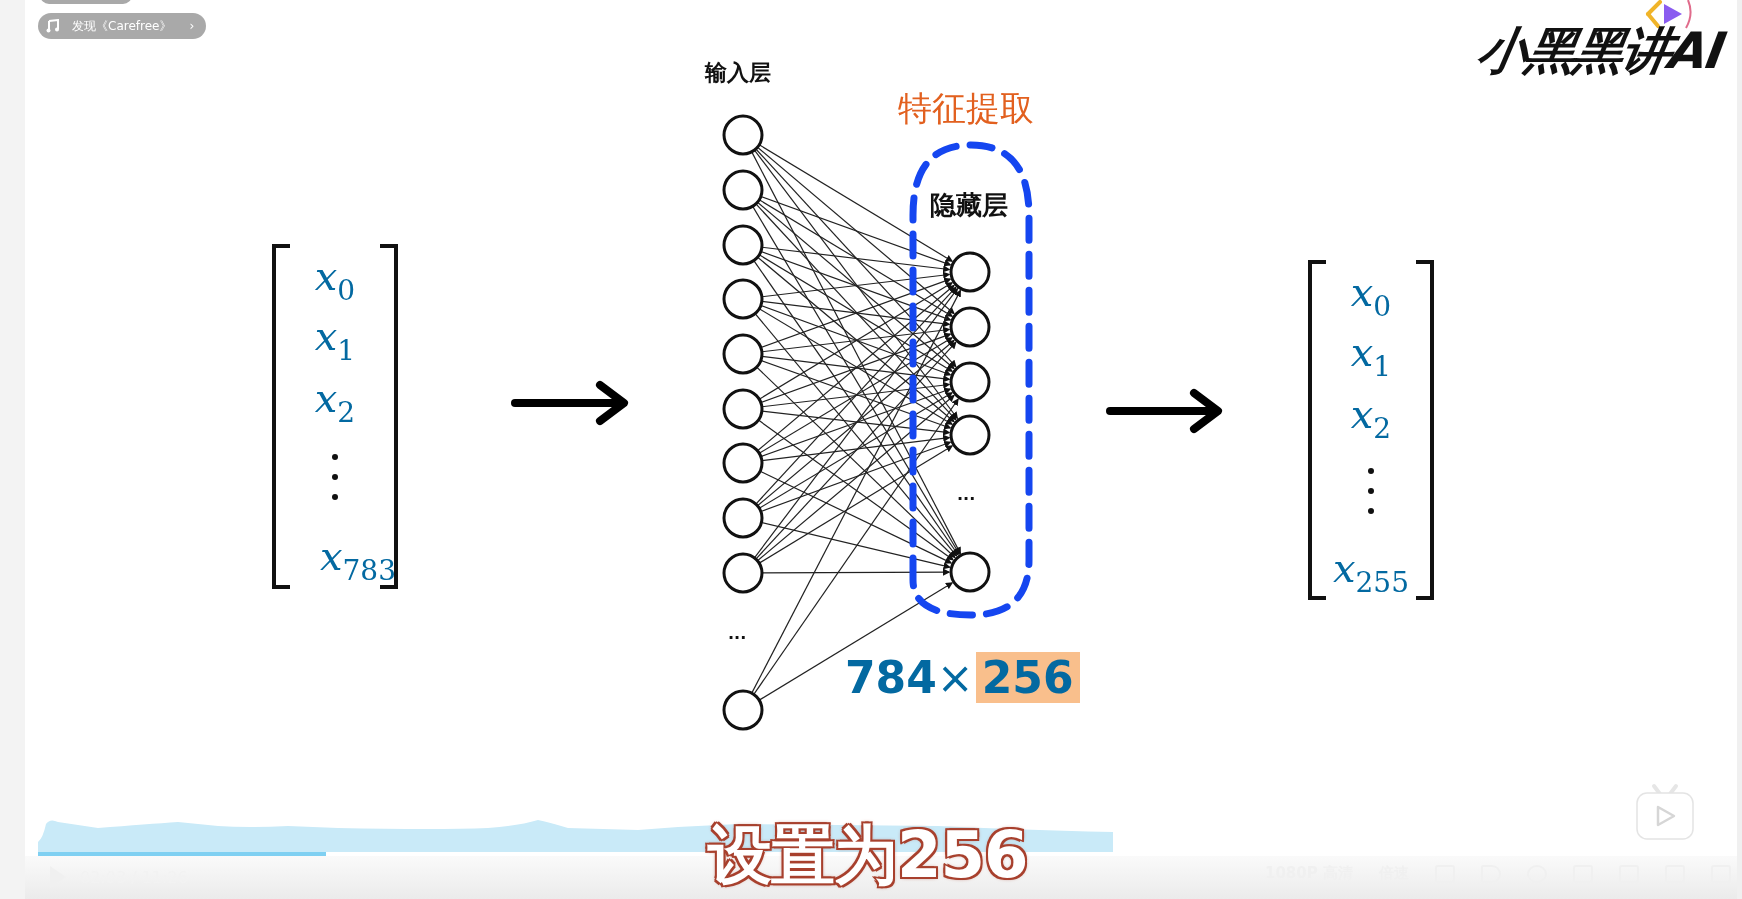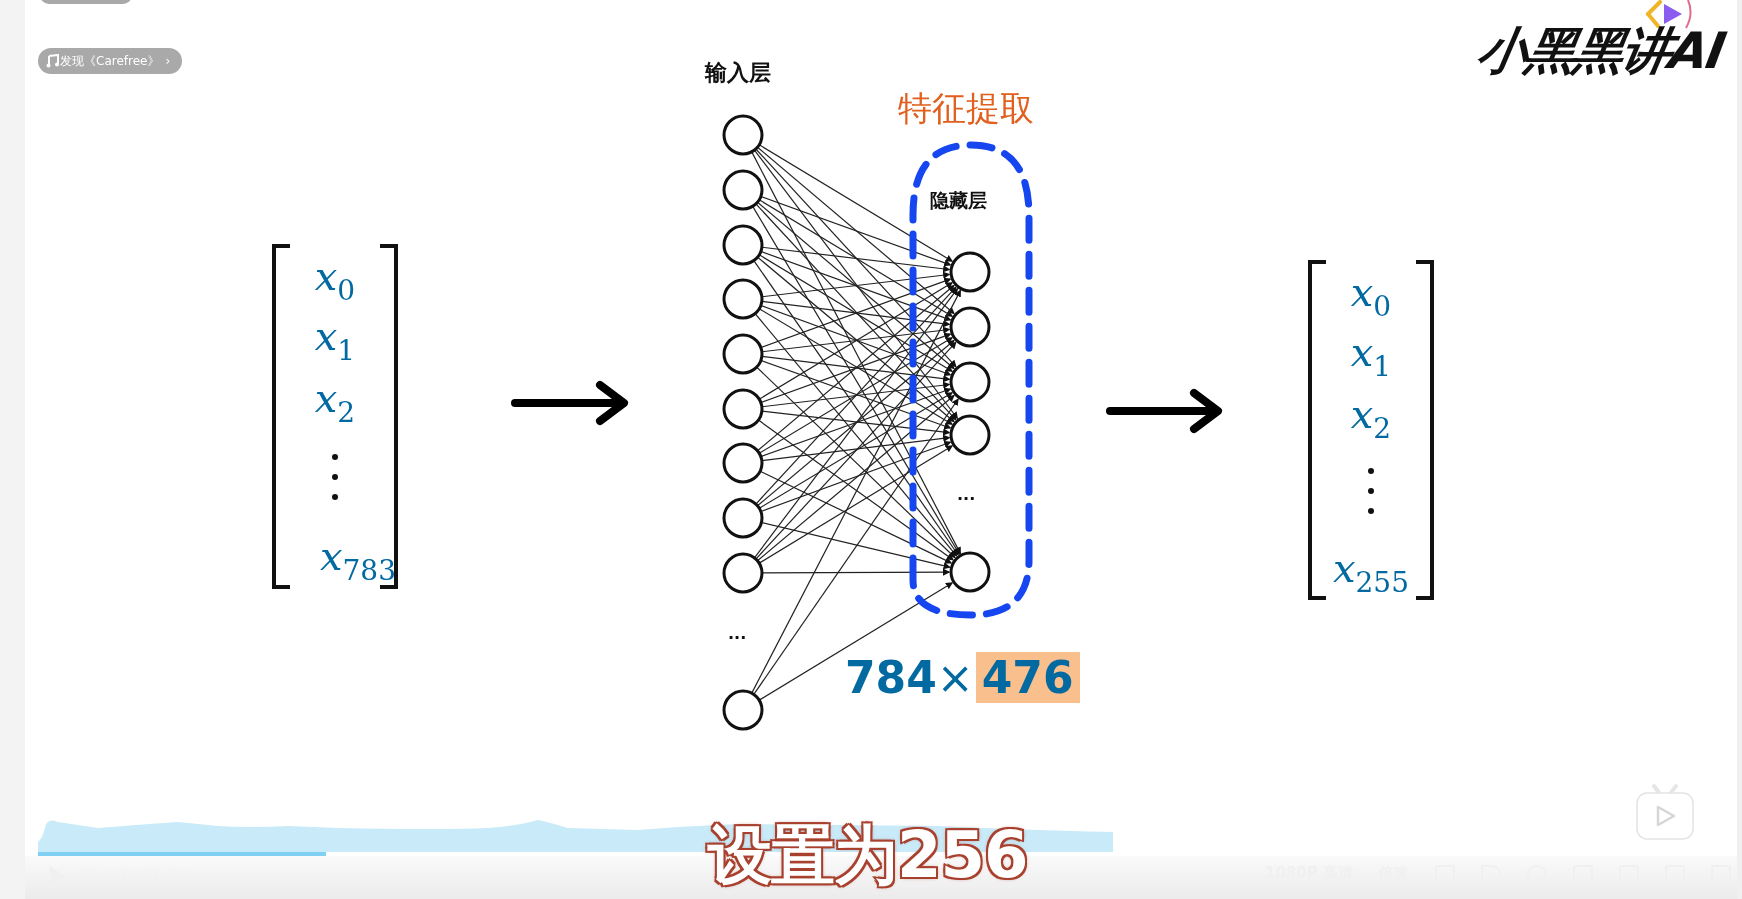--- a/index.html
+++ b/index.html
@@ -1,28 +1,28 @@
 <!DOCTYPE html>
 <html><head>
 <meta charset="utf-8">
 <style>
   html, body { margin:0; padding:0; }
   body { width:1742px; height:899px; position:relative; overflow:hidden; background:#ffffff; font-family:"DejaVu Sans", sans-serif; }
   .left-strip { position:absolute; left:0; top:0; width:25px; height:899px; background:#f3f3f3; }
   .right-strip { position:absolute; right:0; top:0; width:5px; height:899px; background:#f0f0f0; }
   .video { position:absolute; left:25px; top:0; width:1712px; height:899px; background:#ffffff; }
   .top-pill { position:absolute; left:40px; top:-14px; width:92px; height:18px; border-radius:10px; background:#a9a9a9; }
-  .music-pill { position:absolute; left:38px; top:13px; height:26px; padding:0 12px 0 8px; border-radius:13px; background:#a9a9a9; color:#fff; display:flex; align-items:center; gap:0; font-size:12px; white-space:nowrap;margin-top:35px; }
+  .music-pill { position:absolute; left:38px; top:13px; height:26px; padding:0 12px 0 8px; border-radius:13px; background:#a9a9a9; color:#fff; display:flex; align-items:center; gap:12px; font-size:12px; white-space:nowrap; }
   .music-pill .chev { margin-left:6px; font-size:12px; }
   .logo { position:absolute; left:1478px; top:18px; font-family:"DejaVu Sans", sans-serif; font-weight:bold; font-style:italic; font-size:50px; letter-spacing:-2px; color:#111; transform:skewX(-10deg); }
   .logo-mark { position:absolute; left:1630px; top:-4px; width:70px; height:40px; }
   .svg-layer { position:absolute; left:0; top:0; }
   .lbl { position:absolute; font-weight:bold; color:#111; white-space:nowrap; }
   .lbl-input { left:705px; top:58px; font-size:22px; }
-  .lbl-hidden { left:930px; top:188px; font-size:19px;text-align:center; }
+  .lbl-hidden { left:930px; top:188px; font-size:26px;text-align:center; }
   .lbl-feature { left:898px; top:86px; font-size:34px; color:#e2601f; font-weight:normal; }
   .dots-label { position:absolute; font-size:16px; font-weight:bold; color:#111; }
   .dim { position:absolute; left:845px; top:652px; font-size:44px; font-weight:bold; color:#0369a1; display:flex; align-items:flex-end; }
   .dim .hl { background:#f9bf8c; padding:0 6px; margin-left:2px; }
   .matrix { position:absolute; font-family:"DejaVu Serif", serif; font-style:italic; color:#0369a1; }
   .matrix .row { position:absolute; width:100%; text-align:center; font-size:40px; line-height:1; }
   .matrix .row sub { font-style:normal; font-size:28px; vertical-align:-10px; }
   .matrix .vdots { position:absolute; width:100%; text-align:center; }
   .matrix .vdots span { display:block; width:6px; height:6px; border-radius:3px; background:#111; margin:0 auto 14px auto; }
   .bracket-l, .bracket-r { position:absolute; top:0; bottom:0; width:14px; border:4px solid #111; }
@@ -182,21 +182,21 @@
 </svg>
 
 <div class="lbl lbl-input">输入层</div>
 <div class="lbl lbl-feature">特征提取</div>
 <div class="lbl lbl-hidden">隐藏层</div>
 <div class="dots-label" style="left:728px; top:628px;">···</div>
 <div class="dots-label" style="left:957px; top:489px;">···</div>
 <div class="dim">
   <span>784</span>
   <span style="font-weight:normal;">×</span>
-  <span class="hl">476</span>
+  <span class="hl">256</span>
 </div>
 
 <svg class="wave" viewBox="0 0 1075 34" preserveAspectRatio="none">
   <path d="M0,34 L0,24 Q5,20 8,6 Q12,0 20,4 L60,10 Q110,6 140,4 L180,8 Q210,10 250,8 L300,10 Q400,12 450,10 Q480,8 500,2 Q510,4 530,10 L600,12 Q650,8 700,6 L900,8 Q980,12 1075,14 L1075,34 Z" fill="#c9eaf8"></path>
 </svg>
 <div class="progress"></div>
 <div class="bottom-bar"></div>
 <div class="controls-left">
   <div class="play-btn"></div>
   <span>02:03 / 11:26</span>

